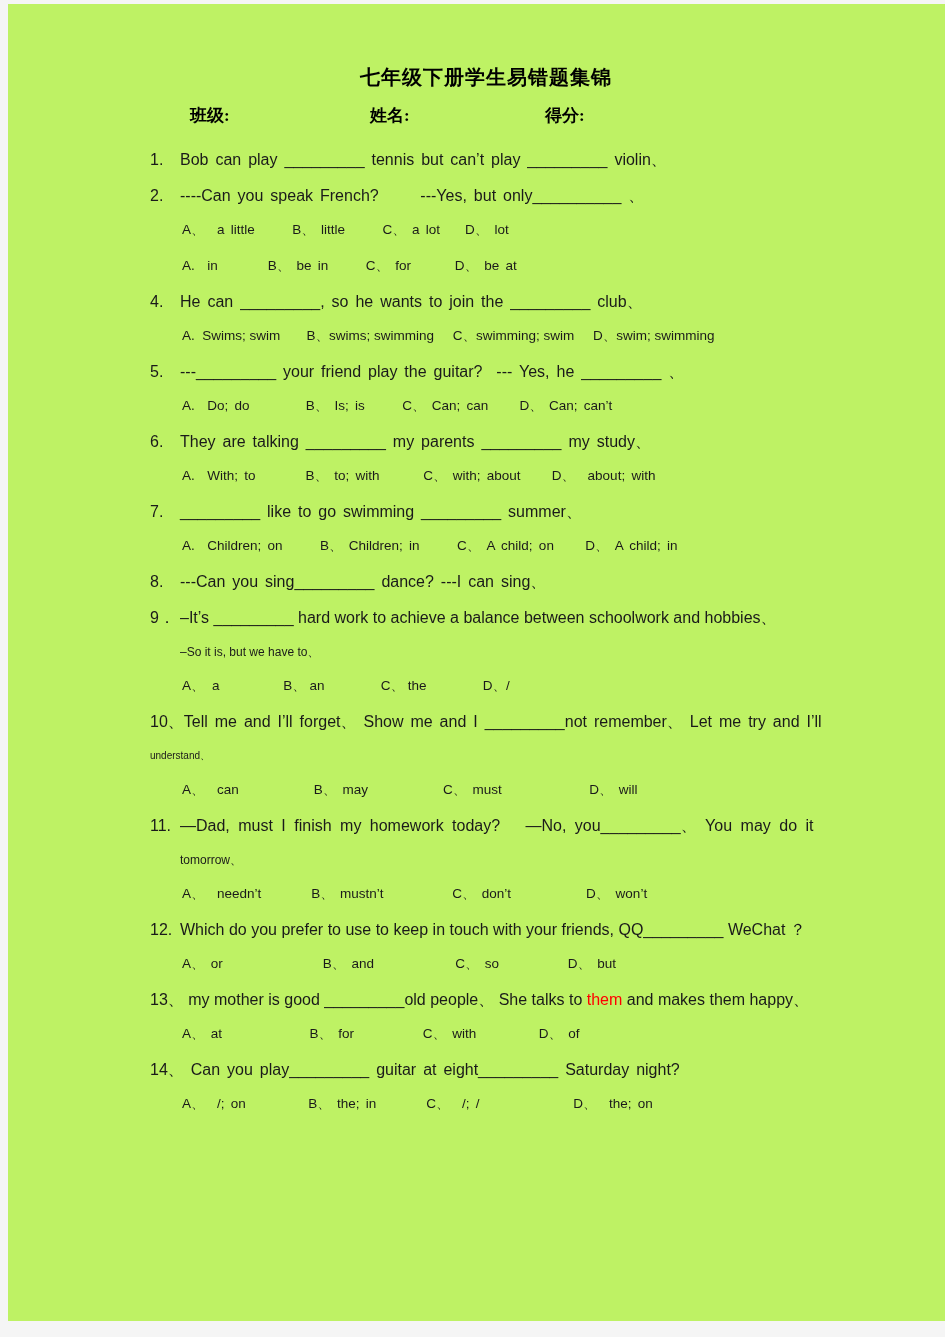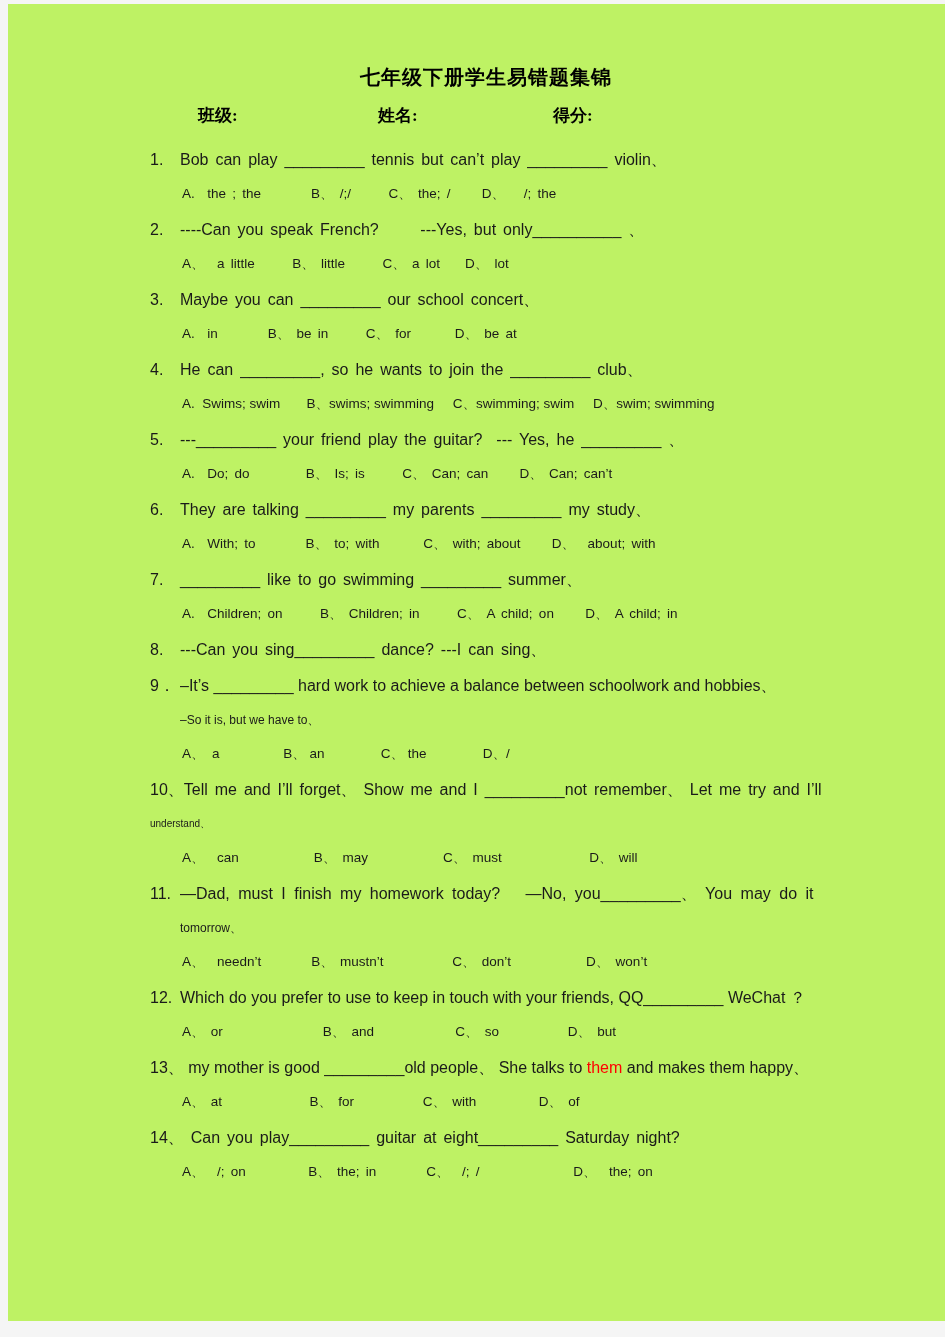--- a/index.html
+++ b/index.html
@@ -46,21 +46,21 @@
     font-weight: bold;
     font-size: 17px;
     color: #000;
     margin: 0 0 16px 0;
     padding-left: 40px;
     display: flex;
   }
   .header-row .hf {
     display: inline-block;
   }
-  .header-row .hf-class { width: 180px; margin-left: 8px; }
+  .header-row .hf-class { width: 180px; }
   .header-row .hf-name  { width: 175px; }
   .header-row .hf-score { width: 120px; }
 
   
   .q-block {
     margin-bottom: 2px;
   }
   .q-stem {
     font-size: 16px;
     color: #1a1a1a;
@@ -107,30 +107,28 @@
     <h1 class="doc-title">七年级下册学生易错题集锦</h1>
 
     <div class="header-row">
       <span class="hf hf-class">班级:</span>
       <span class="hf hf-name">姓名:</span>
       <span class="hf hf-score">得分:</span>
     </div>
 
     <div class="q-block">
       <div class="q-stem spaced"><span class="qnum">1.</span><span>Bob can play _________ tennis but can’t play _________ violin、</span></div>
-      <div class="q-options spaced">A.  the ; the        B、 /;/      C、 the; /     D、   /; the</div>
     </div>
 
     <div class="q-block">
       <div class="q-stem spaced"><span class="qnum">2.</span><span>----Can you speak French?      ---Yes, but only__________ 、</span></div>
       <div class="q-options spaced">A、  a little      B、 little      C、 a lot    D、 lot</div>
     </div>
 
     <div class="q-block">
-      <div class="q-stem spaced"><span class="qnum">3.</span><span>Maybe you can _________ our school concert、</span></div>
       <div class="q-options spaced">A.  in        B、 be in      C、 for       D、 be at</div>
     </div>
 
     <div class="q-block">
       <div class="q-stem spaced"><span class="qnum">4.</span><span>He can _________, so he wants to join the _________ club、</span></div>
       <div class="q-options">A.  Swims; swim       B、swims; swimming     C、swimming; swim     D、swim; swimming</div>
     </div>
 
     <div class="q-block">
       <div class="q-stem spaced"><span class="qnum">5.</span><span>---_________ your friend play the guitar?  --- Yes, he _________ 、</span></div>

